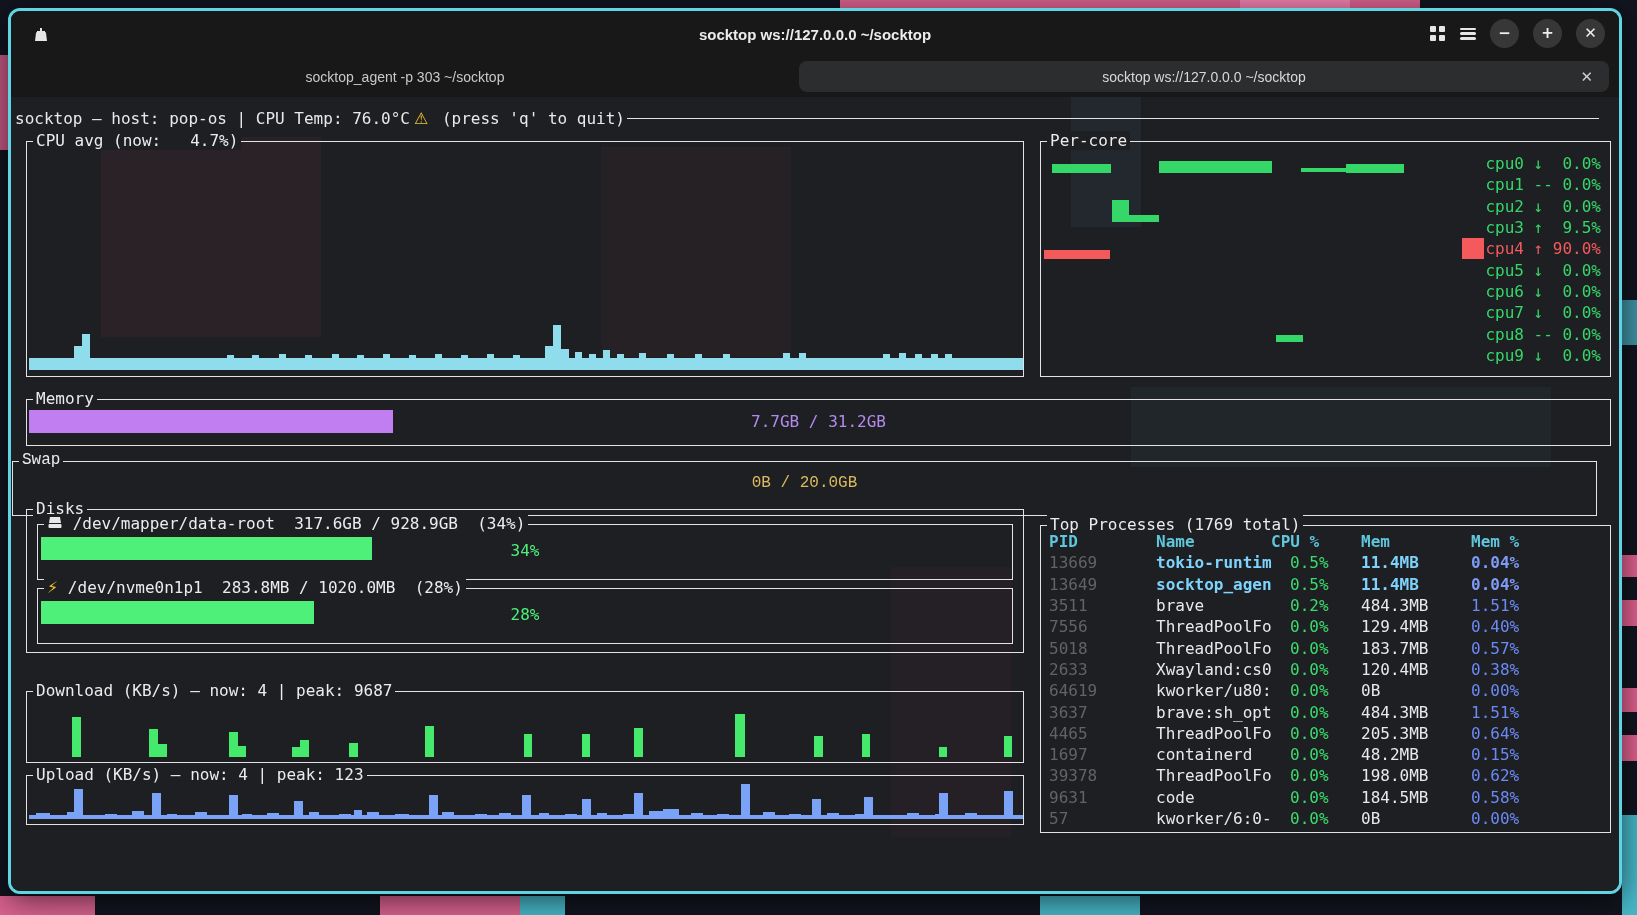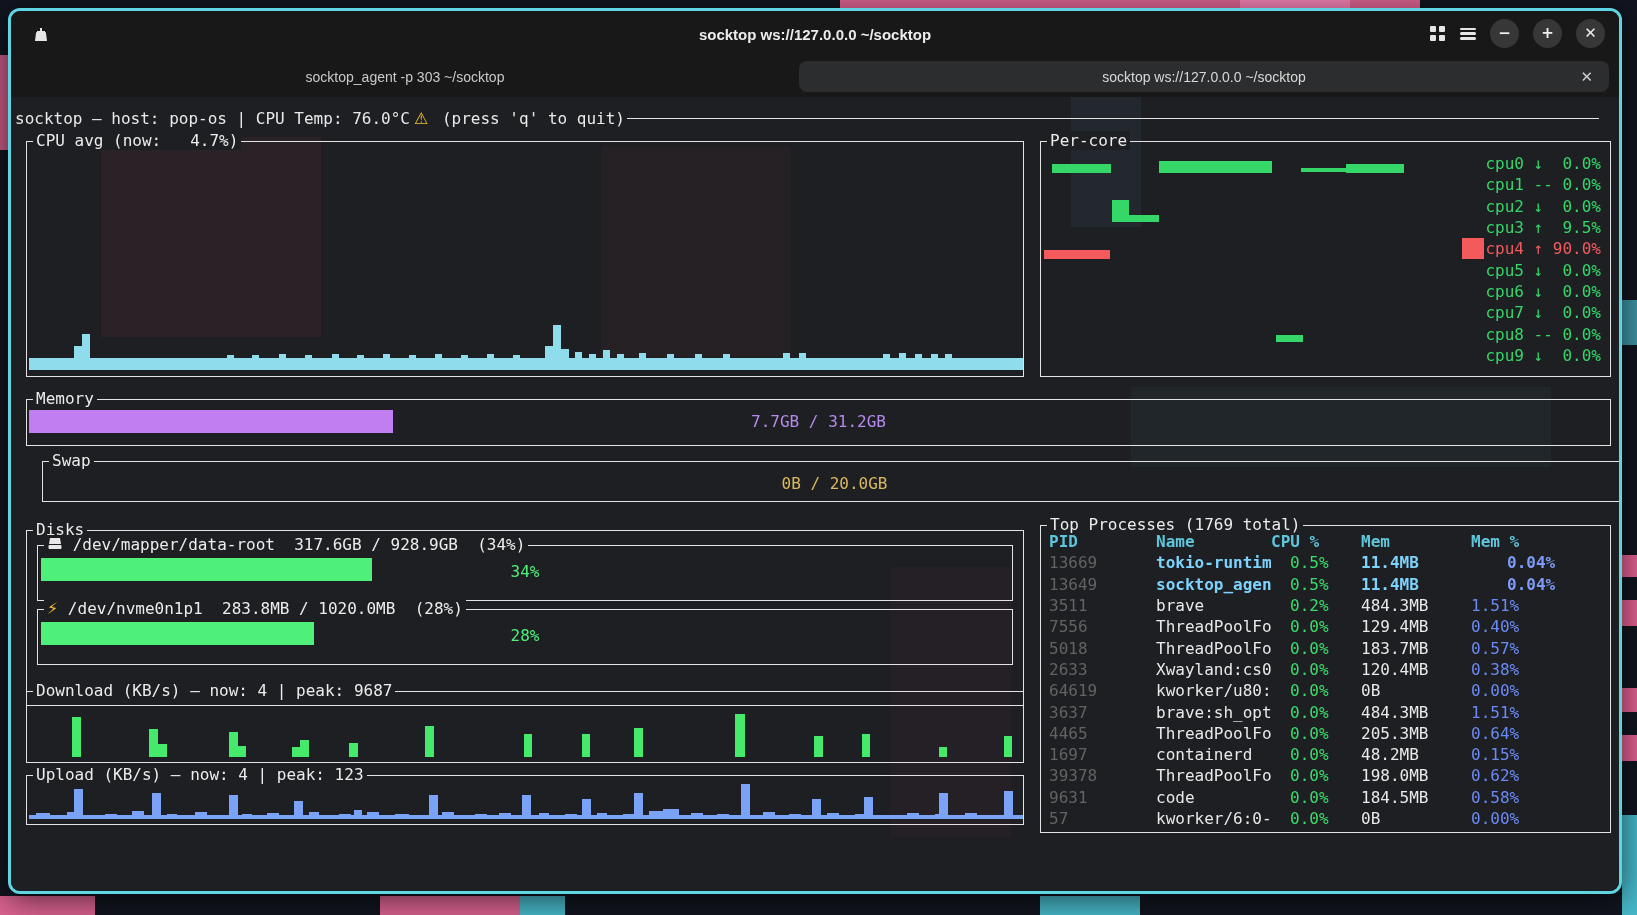--- a/index.html
+++ b/index.html
@@ -65,21 +65,21 @@
   
   .proc-table { position:absolute; left:8px; right:6px; top:5px; }
   .proc-row { display:grid; grid-template-columns:107px 115px 90px 110px 1fr; height:21.3px; white-space:pre; align-items:center; }
   .proc-row .c-pid { color:#636363; }
   .proc-row .c-name { color:#e9e9e9; }
   .proc-row .c-cpu { color:#3bdc6b;padding-left:19px; }
   .proc-row .c-mem { color:#e9e9e9; }
   .proc-row .c-memp { color:#6b8af5; }
   .proc-row.head span { color:#5fc6dc; font-weight:bold; }
   .proc-row.bold .c-name, .proc-row.bold .c-mem { color:#7dd3fc; font-weight:bold; }
-  .proc-row.bold .c-memp { font-weight:bold; color:#7f9bf7;margin-left:36px; }
+  .proc-row.bold .c-memp { font-weight:bold; color:#7f9bf7; }
 </style>
 </head>
 <body>
 
 <div class="wp" style="left:840px;top:0;width:580px;height:10px;background:#d9628f;"></div>
 <div class="wp" style="left:1240px;top:0;width:110px;height:10px;background:#ef7fae;"></div>
 <div class="wp" style="left:0;top:55px;width:10px;height:95px;background:#c85a84;"></div>
 <div class="wp" style="right:0;top:300px;width:15px;height:45px;background:#3f93a5;"></div>
 <div class="wp" style="right:0;top:555px;width:15px;height:22px;background:#e0608f;"></div>
 <div class="wp" style="right:0;top:600px;width:15px;height:26px;background:#e0608f;"></div>
@@ -205,26 +205,26 @@
           <div class="core-row"><span>cpu9 ↓  0.0%</span></div>
         </div>
     </div>
 
     <div class="panel" style="left:15px;top:302px;width:1585px;height:47px;">
       <span class="panel-title">Memory</span>
       <div class="bar" style="left: 2px; top: 10px; height: 23px; background: rgb(192, 126, 240); width: calc(23%);"></div>
       <div class="meter-text" style="color:#b48aec;top:12px;">7.7GB / 31.2GB</div>
     </div>
 
-    <div class="panel" style="left:31px;top:364px;width:1585px;height:41px;">
+    <div class="panel" style="left:1px;top:364px;width:1585px;height:55px;font-family:Liberation Mono, monospace;">
       <span class="panel-title">Swap</span>
       <div class="meter-text" style="color:#dcb95e;top:12px;">0B / 20.0GB</div>
     </div>
 
-    <div class="panel" style="left:15px;top:433px;width:998px;height:176px;">
+    <div class="panel" style="left:15px;top:412px;width:998px;height:144px;">
       <span class="panel-title">Disks</span>
     <div class="disk-box" style="top: 14px;">
           <span class="panel-title"><span><svg width="16" height="14" viewBox="0 0 16 14" style="vertical-align:-1px">
                 <path d="M3 1 h10 l1 6 h-12 z" fill="#e8e8e8"></path>
                 <rect x="1.5" y="8" width="13" height="4" rx="1" fill="#e8e8e8"></rect>
               </svg></span><span> /dev/mapper/data-root  317.6GB / 928.9GB  (34%)</span></span>
           <div class="bar" style="left: 3px; top: 12px; height: 23px; width: 34%; background: rgb(78, 240, 122);"></div>
           <div class="disk-label">34%</div>
         </div>
         <div class="disk-box" style="top: 78px;">

